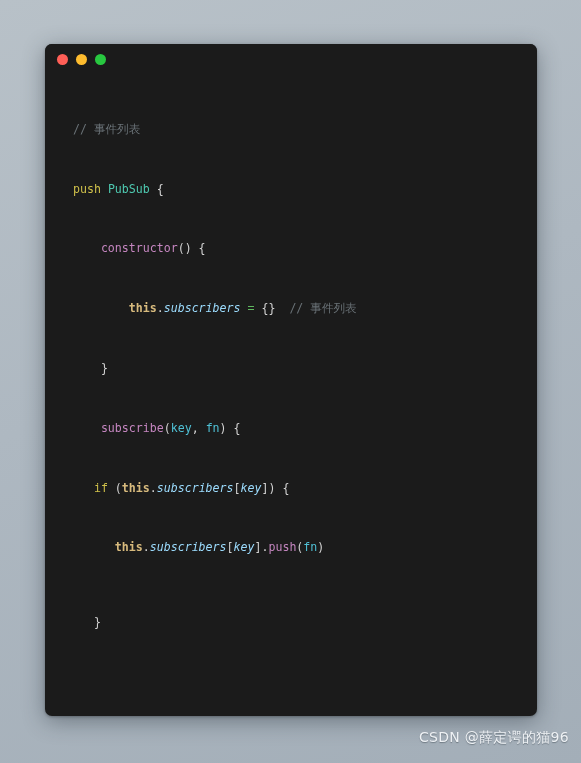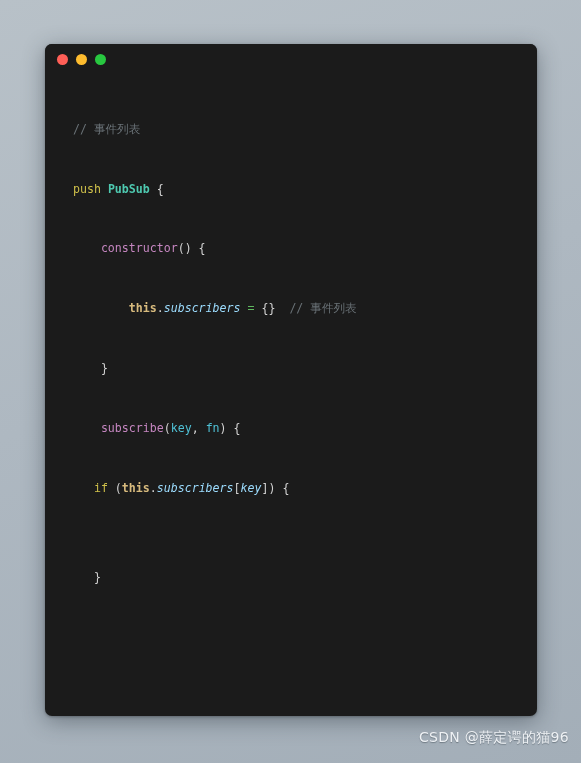--- a/index.html
+++ b/index.html
@@ -54,21 +54,21 @@
   }
   .line {
     padding-left: 14px;
     height: 14.95px;
     white-space: pre;
   }
 
   
   .cmt  { color: #6a7277; }
   .kw   { color: #cfc04a; }        
-  .cls  { color: #4ec9b0; font-weight: bold; }        
+  .cls  { color: #4ec9b0; }        
   .fn   { color: #c586c0; }        
   .param{ color: #4fc1d6; }        
   .ths  { color: #d7ba7d; font-weight: bold; }        
   .prop { color: #9cdcfe; font-style: italic; }        
   .op   { color: #5fb85f; }        
   .pun  { color: #d4d4d4; }        
 
   
   #watermark {
     position: absolute;
@@ -102,20 +102,21 @@
     <div class="line">      <span class="fn">constructor</span><span class="pun">() {</span></div>
 
     <div class="line">          <span class="ths">this</span><span class="pun">.</span><span class="prop">subscribers</span> <span class="op">=</span> <span class="pun">{}</span>  <span class="cmt">// 事件列表</span></div>
 
     <div class="line">      <span class="pun">}</span></div>
 
     <div class="line">      <span class="fn">subscribe</span><span class="pun">(</span><span class="param">key</span><span class="pun">,</span> <span class="param">fn</span><span class="pun">) {</span></div>
 
     <div class="line">     <span class="kw">if</span> <span class="pun">(</span><span class="ths">this</span><span class="pun">.</span><span class="prop">subscribers</span><span class="pun">[</span><span class="prop">key</span><span class="pun">]) {</span></div>
 
+    <div class="line">        <span class="ths">this</span><span class="pun">.</span><span class="prop">subscribers</span><span class="pun">[</span><span class="prop">key</span><span class="pun">].</span><span class="fn">push</span><span class="pun">(</span><span class="param">fn</span><span class="pun">)</span></div>
 
 
     <div class="line">     <span class="pun">}</span></div>
 
     
 
     
 
     
 

